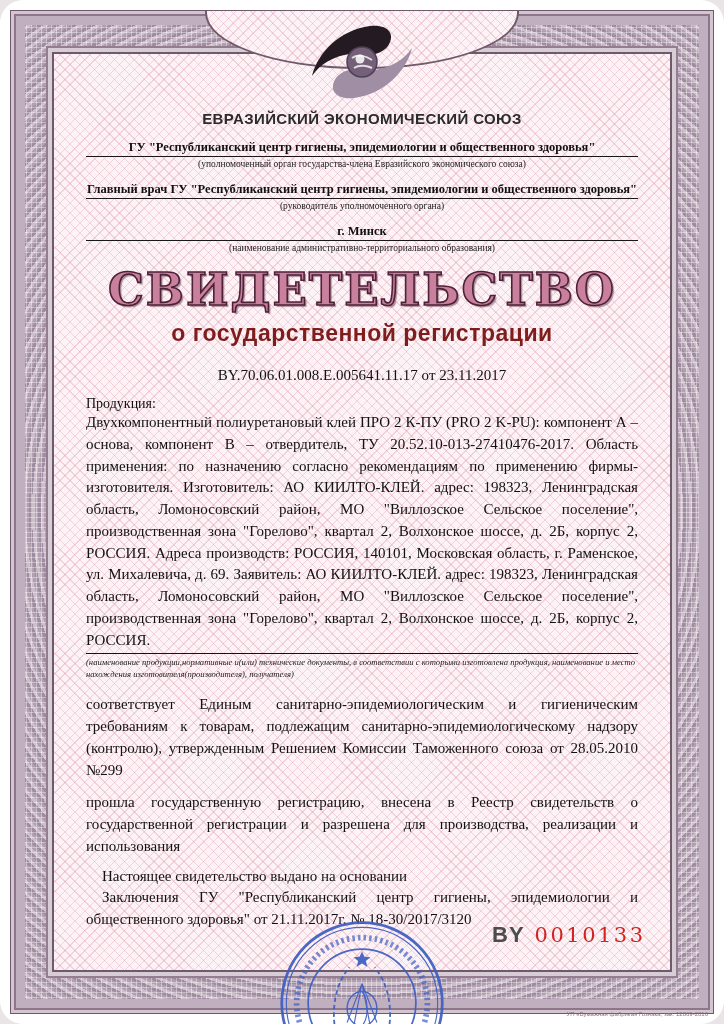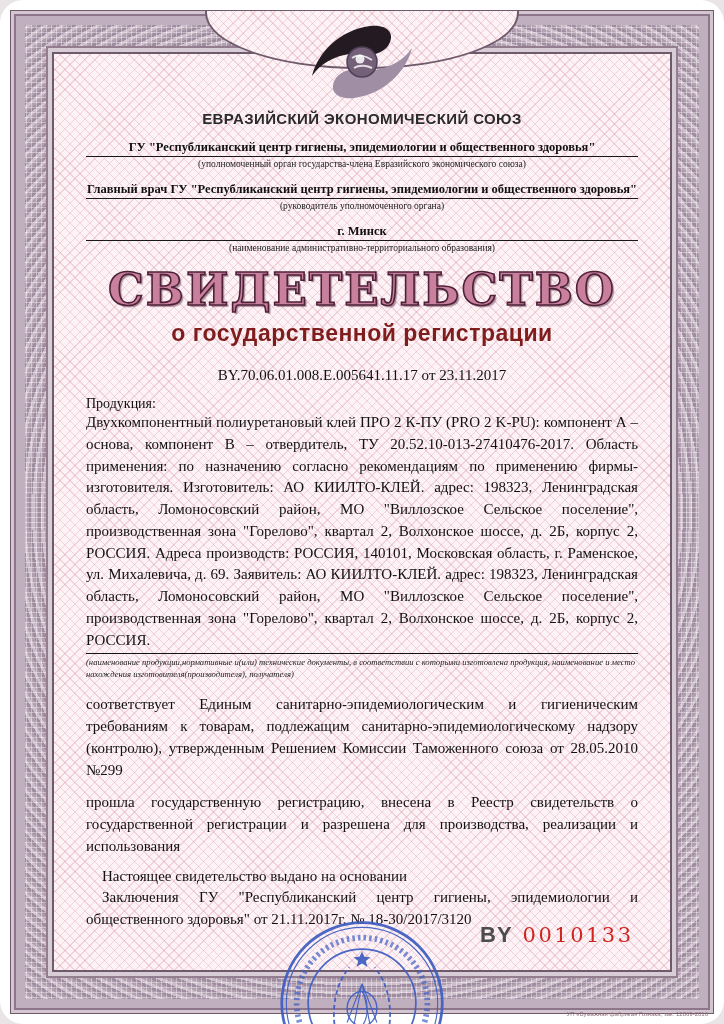--- a/index.html
+++ b/index.html
@@ -34,21 +34,21 @@
             font-weight:bold;font-size:23px;color:#7f1d1d;letter-spacing:.5px;}
   .numline{margin-top:20px;text-align:center;font-size:15px;}
   .lbl{margin-top:12px;font-size:14px;}
   .p{font-size:15px;line-height:1.45;text-align:justify;text-align-last:left;}
   .p-under{border-bottom:1.5px solid #141414;padding-bottom:2px;}
   .p-cap{margin-top:3px;text-align:left;font-style:italic;font-size:8.6px;line-height:1.35;color:#1a1a1a;}
   .mt14{margin-top:14px}.mt11{margin-top:11px}.mt8{margin-top:8px}
   .ind{text-indent:16px;}
   .bottom{position:relative;height:246px;margin-top:2px;}
   .stamp{position:absolute;top:-16px;left:50%;margin-left:-86px;z-index:3;opacity:.93;}
-  .byno{position:absolute;left:480px;top:922px;z-index:6;font-family:"Liberation Sans",sans-serif;
+  .byno{position:absolute;left:492px;top:922px;z-index:6;font-family:"Liberation Sans",sans-serif;
         font-size:22px;font-weight:bold;color:#4c4c4c;letter-spacing:1px;text-align:center;}
   .byno .num{font-family:"DejaVu Serif",serif;font-weight:normal;color:#d0241f;font-size:21px;
              letter-spacing:2.5px;margin-left:10px;}
   .printnote{position:absolute;right:16px;bottom:7px;z-index:7;font-family:"Liberation Sans",sans-serif;
              font-size:6px;color:#8a6a76;}
 </style>
 </head>
 <body>
 
 <div class="page">

